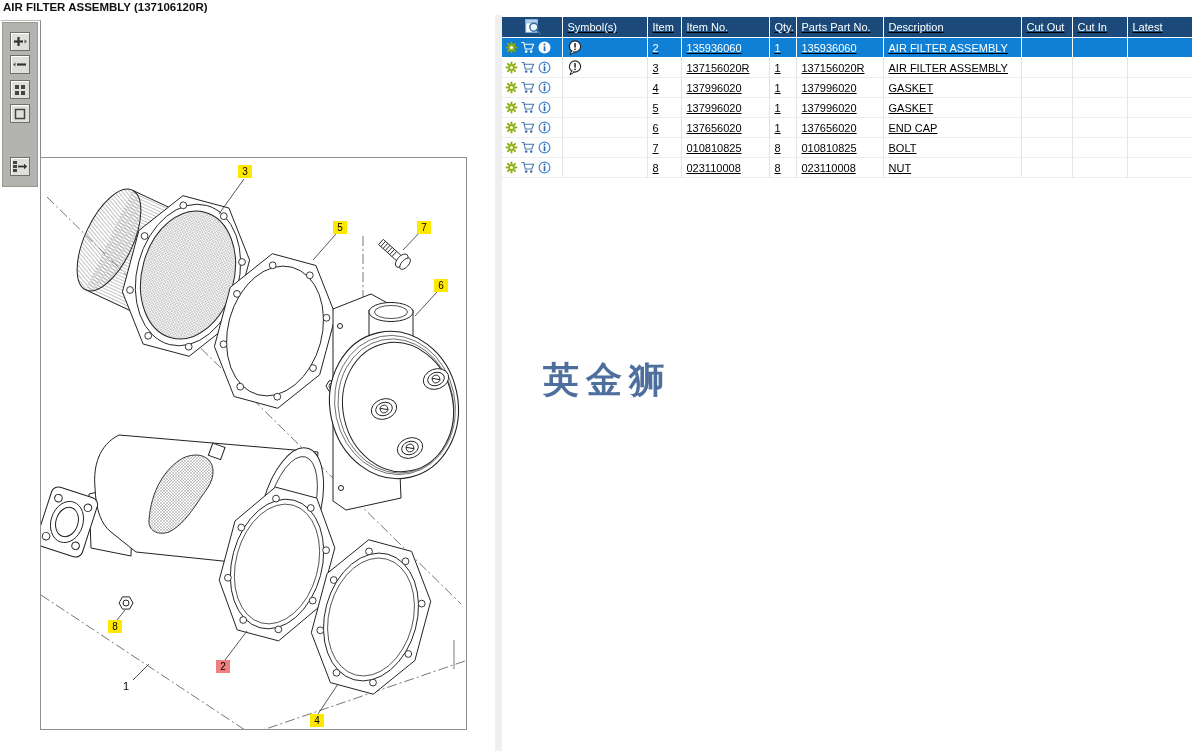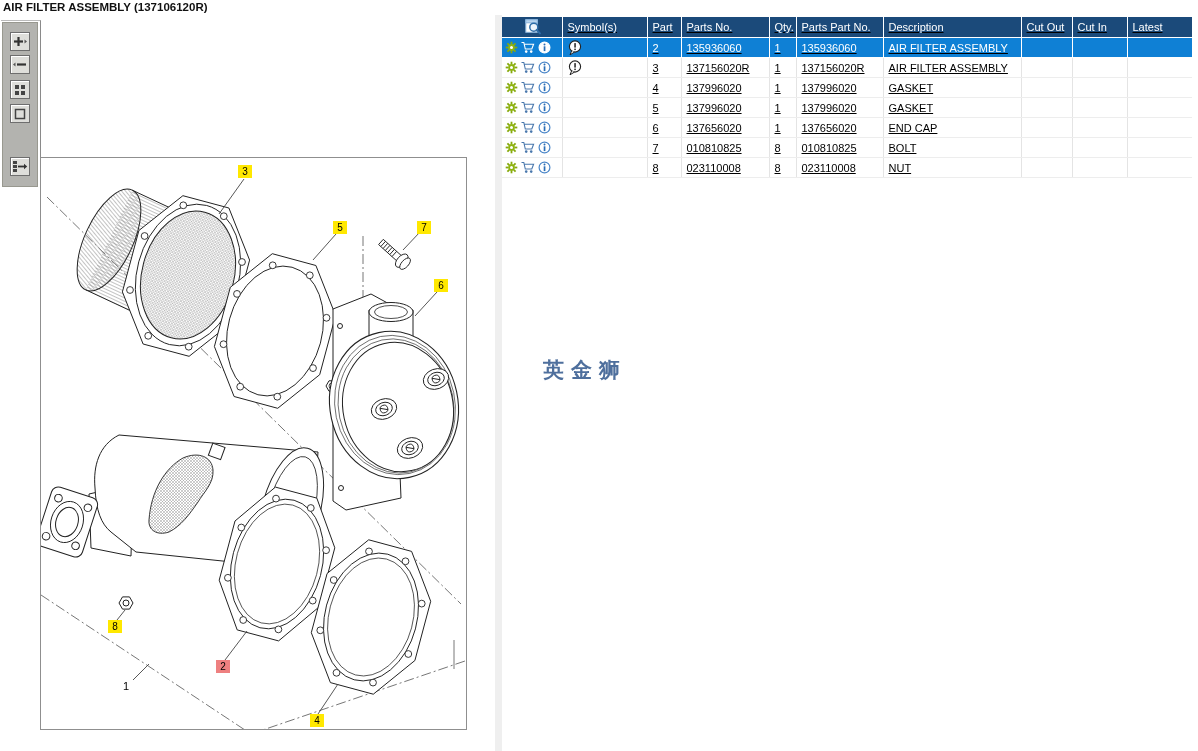--- a/index.html
+++ b/index.html
@@ -36,21 +36,21 @@
   th:last-child,td:last-child{border-right:none;}
   tr.selected td{background:#0f80d5;color:#fff;border-right-color:#fff;border-bottom-color:#fff;}
   .ric{display:flex;align-items:center;gap:3px;}
   .ic{display:block;}
   .ic-cart{color:#4a78ad;}
   .ic-info{color:#4a86c8;}
   tr.selected .ic-cart{color:#fff;}
   tr.selected .ic-info{color:#fff;}
   .c-icons{padding-left:3px !important;}
   
-  .watermark{position:absolute;left:543px;top:356px;font-size:21px;font-weight:bold;
+  .watermark{position:absolute;left:543px;top:356px;font-size:36px;font-weight:bold;
      letter-spacing:7px;color:#4e6f9d;font-family:"DejaVu Sans",sans-serif;}
 </style>
 </head>
 <body>
 
 <svg style="position:absolute;width:0;height:0" aria-hidden="true">
   <defs>
     <g id="g-gear">
       <g stroke="#86a90d" stroke-width="1.8">
         <line x1="6.5" y1="0.7" x2="6.5" y2="3.2"></line>
@@ -319,22 +319,22 @@
           <col style="width:71px">
       </colgroup>
       <tbody>
           <tr>
         <th class="c-icons">
           <svg class="ic" width="17" height="16" viewBox="0 0 17 16" style="margin:0 auto">
                 <use href="#g-find"></use>
               </svg>
         </th>
         <th>Symbol(s)</th>
-        <th>Part</th>
-        <th>Parts No.</th>
+        <th>Item</th>
+        <th>Item No.</th>
         <th>Qty.</th>
         <th>Parts Part No.</th>
         <th>Description</th>
         <th>Cut Out</th>
         <th>Cut In</th>
         <th>Latest</th>
       </tr>
 
       <tr class="selected">
         <td class="c-icons">

